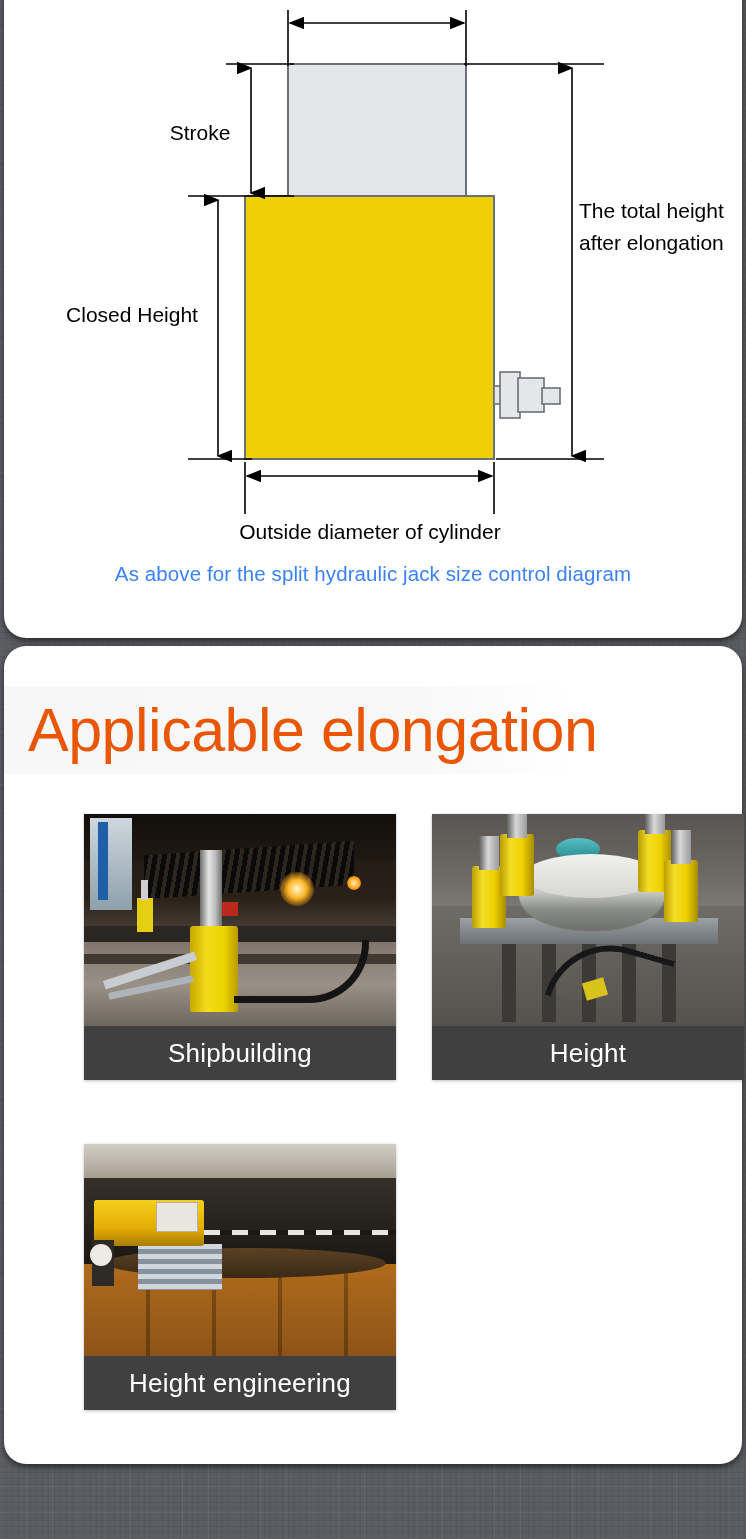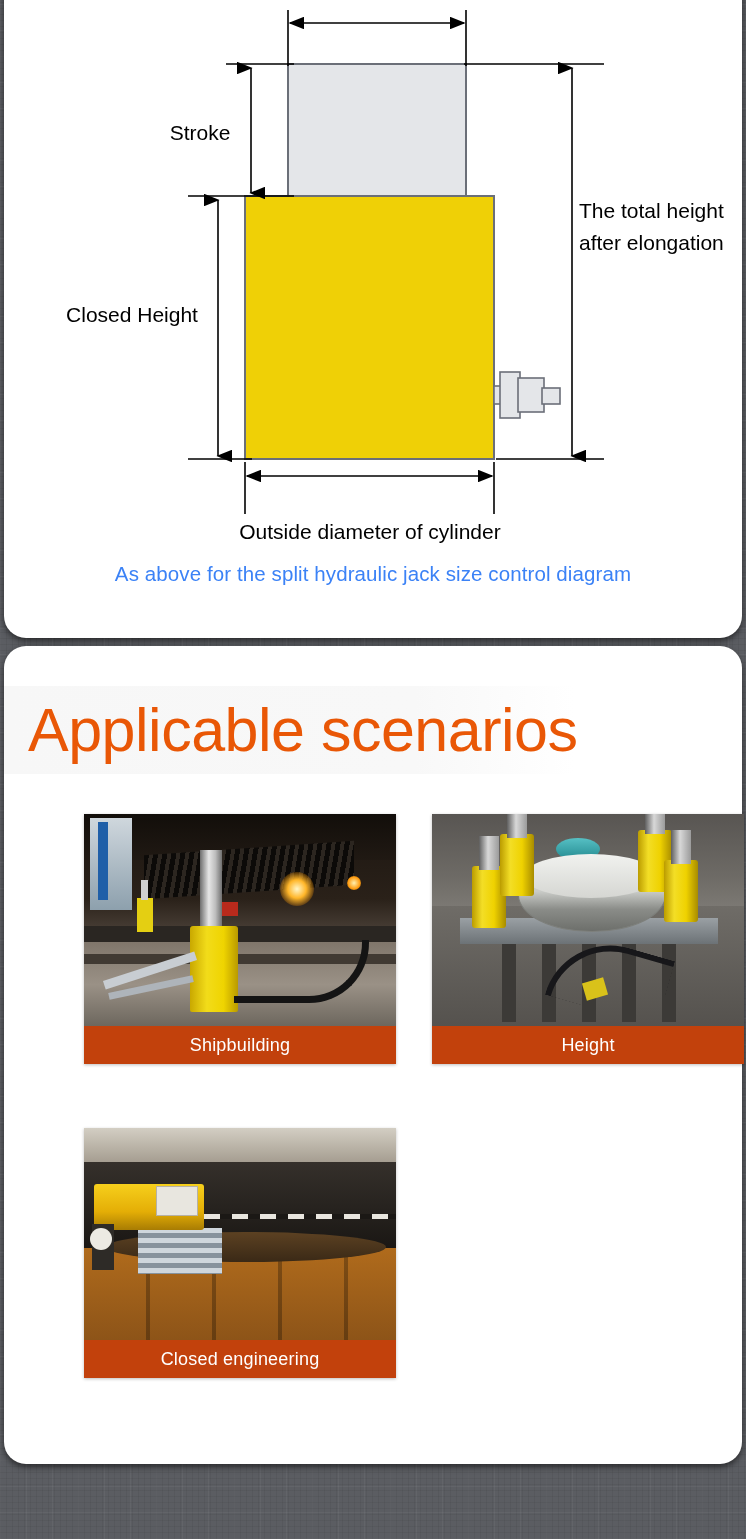--- a/index.html
+++ b/index.html
@@ -76,24 +76,24 @@
     width:312px;
     background:#000;
     box-shadow:0 1px 3px rgba(0,0,0,.25);
   }
   .card-photo{
     width:312px;height:212px;
     position:relative;overflow:hidden;
     background:#3a3a3a;
   }
   .card-label{
-    height:38px;
-    background:#c2410c;
+    height:54px;
+    background:#404040;
     color:#fff;
-    font-size:18px;
+    font-size:26px;
     display:flex;align-items:center;justify-content:center;
     letter-spacing:.2px;
   }
 
   
   .ph{position:absolute;inset:0;}
   .sb-bg{background:linear-gradient(180deg,#1b1510 0%,#2a2119 40%,#6b6057 72%,#8b8278 100%);}
   .sb-beam{position:absolute;left:0;top:0;width:100%;height:46px;background:linear-gradient(180deg,#120e0a,#201913);}
   .sb-rebar{position:absolute;left:60px;top:34px;width:210px;height:44px;
     background:repeating-linear-gradient(100deg,#0c0a08 0 5px,#2c2620 5px 9px);transform:skewY(-4deg);}
@@ -263,21 +263,21 @@
       </g>
       <text x="366" y="549" text-anchor="middle" font-family="Liberation Sans, sans-serif" font-size="21" fill="#000">Outside diameter of cylinder</text>
     </svg>
 
     <div class="dg-caption">As above for the split hydraulic jack size control diagram</div>
   </section>
 
   <section class="panel" id="panel-scenarios">
 
     <div class="sc-title-wrap">
-      <div class="sc-title">Applicable scenarios</div>
+      <div class="sc-title">Applicable elongation</div>
     </div>
 
     <div class="cards">
 
       <figure class="card">
         <div class="card-photo">
           <div class="ph sb-bg">
             <div class="sb-beam"></div>
             <div class="sb-scaffold"></div>
               <div class="sb-blue"></div>
@@ -338,19 +338,19 @@
             <div class="br-rust"></div>
               <div class="br-ribs"></div>
             <div class="br-curve"></div>
             <div class="br-shims"></div>
             <div class="br-jack"></div>
               <div class="br-plate"></div>
             <div class="br-pipe"></div>
               <div class="br-gauge"></div>
           </div>
         </div>
-        <figcaption class="card-label">Closed engineering</figcaption>
+        <figcaption class="card-label">Height engineering</figcaption>
       </figure>
 
     </div>
   </section>
 
 </div>
 
 </body></html>

